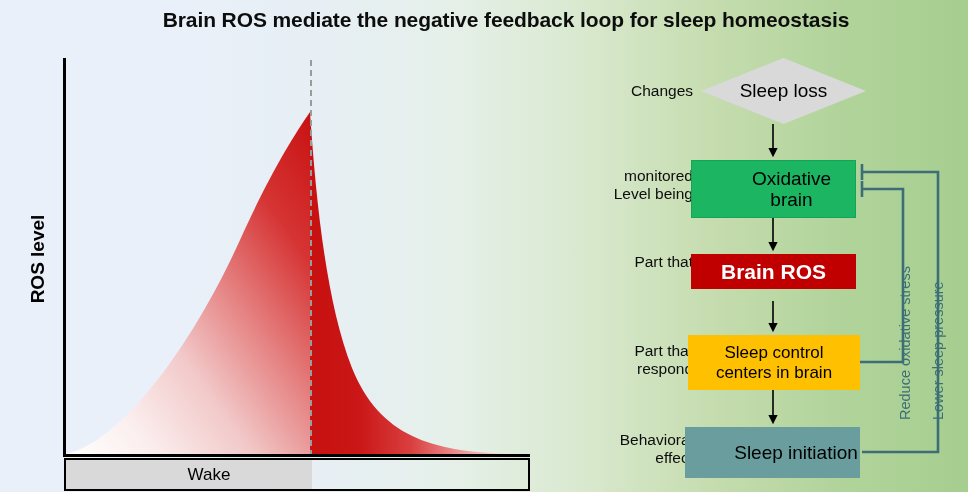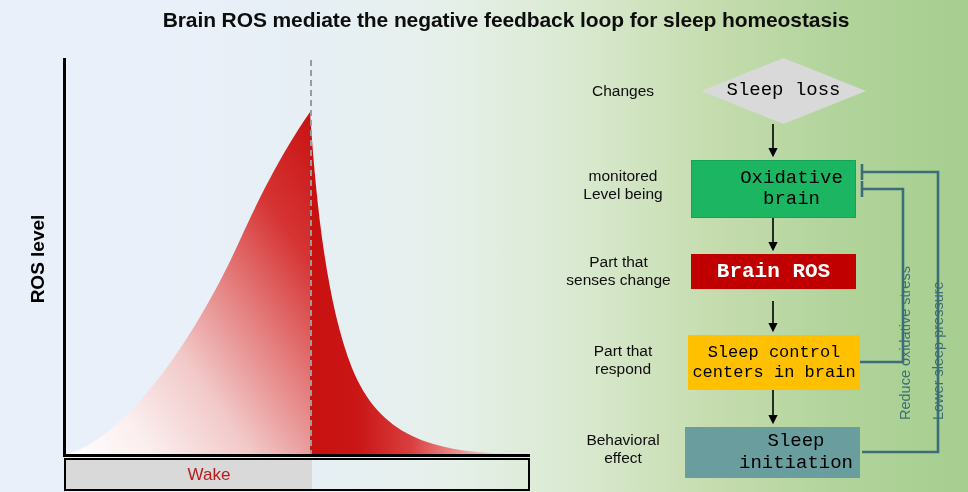--- a/index.html
+++ b/index.html
@@ -34,34 +34,34 @@
   .curve-svg{position:absolute;left:0;top:0;width:548px;height:442px;}
 
   .divider-dash{
     position:absolute;left:310px;top:10px;width:0;height:396px;
     border-left:2px dashed #9b9b9b;
   }
 
   .state-bar{position:absolute;left:64px;top:408px;height:33px;width:466px;display:flex;
              border:2px solid #000;box-sizing:border-box;}
   .state-seg{display:flex;align-items:center;justify-content:center;
-             font-size:17px;color:#b91c1c;height:100%;box-sizing:border-box;padding-left:40px;}
+             font-size:17px;color:#000000;height:100%;box-sizing:border-box;padding-left:40px;}
   .state-wake{background:#d9d9d9;flex:0 0 246px;}
   .state-sleep{background:#ffc000;flex:1;}
 
   
   .flow{position:absolute;left:548px;top:50px;width:420px;height:442px;}
   .row-label{
-    position:absolute;text-align:center;
+    position:absolute;text-align:right;
     font-size:15.5px;color:#0d0d0d;line-height:1.18;
     width:140px;
   }
   .node{
     position:absolute;display:flex;align-items:center;justify-content:center;
-    text-align:center;color:#000;line-height:1.12;box-sizing:border-box;font-family:Liberation Mono, monospace;
+    text-align:center;color:#000;line-height:1.12;box-sizing:border-box;
   }
   .node-diamond{
     left:153px;top:8px;width:165px;height:66px;
     background:#d9d9d9;
     clip-path:polygon(50% 0%,100% 50%,50% 100%,0% 50%);
     font-size:19px;
   }
   .node-ox{left:143px;top:110px;width:165px;height:58px;background:#1cb562;font-size:19px;border:1px solid #14a456;padding-left:36px;}
   .node-ros{left:143px;top:204px;width:165px;height:35px;background:#c00000;color:#fff;font-size:21px;font-weight:bold;}
   .node-scc{left:140px;top:285px;width:172px;height:55px;background:#ffc000;font-size:17px;}
@@ -150,21 +150,20 @@
 
     <div class="row-label" style="left:5px;top:32px;">Changes</div>
 
     <div class="row-label" style="left:5px;top:117px;">
       <div>monitored</div>
       <div>Level being</div>
     </div>
 
     <div class="row-label" style="left:-4px;top:203px;width:149px;">
       <div>Part that</div>
-      <div>senses change</div>
     </div>
 
     <div class="row-label" style="left:5px;top:292px;">
       <div>Part that</div>
       <div>respond</div>
     </div>
 
     <div class="row-label" style="left:5px;top:381px;">
       <div>Behavioral</div>
       <div>effect</div>

